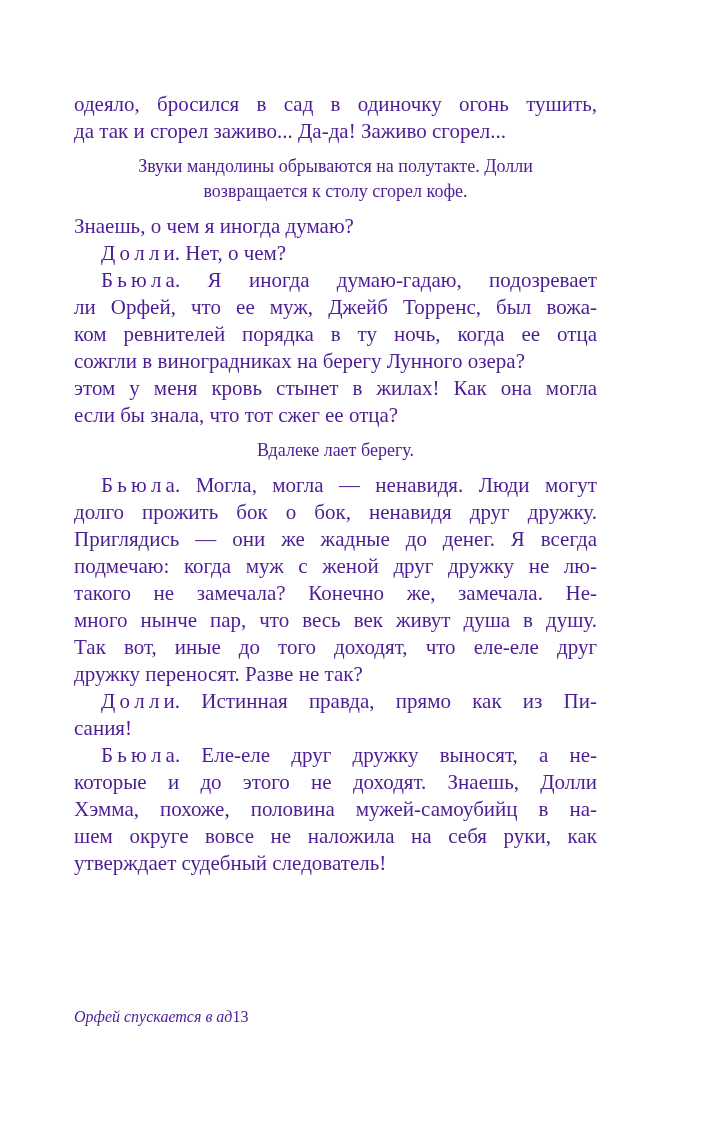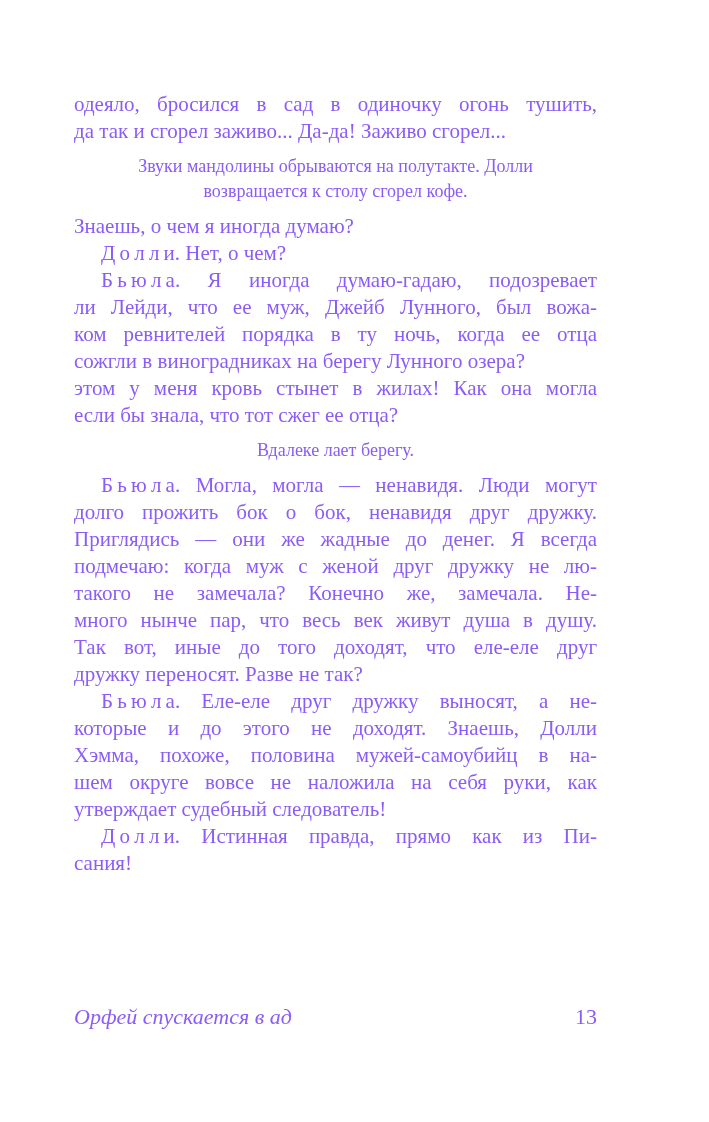--- a/index.html
+++ b/index.html
@@ -3,21 +3,21 @@
 <meta charset="utf-8">
 <style>
   html, body { margin: 0; padding: 0; background: #e8e8e8; }
   .page {
     position: relative;
     width: 709px;
     height: 1122px;
     margin: 0 auto;
     background: #ffffff;
     font-family: "Liberation Serif", "DejaVu Serif", serif;
-    color: #8b5cf6;
+    color: #4c1d95;
     overflow: hidden;
   }
   .text-block {
     position: absolute;
     left: 74px;
     top: 91px;
     width: 523px;
   }
   .para { margin: 0; }
   .para.body .line {
@@ -40,23 +40,23 @@
     font-size: 18px;
     line-height: 25px;
     text-align-last: center;
   }
   .footer {
     position: absolute;
     left: 74px;
     top: 1005px;
     width: 523px;
     display: flex;
-    justify-content: space-between;
+    justify-content: flex-start;
     align-items: baseline;
-    font-size: 22px;
+    font-size: 16px;
     line-height: 24px;
   }
   .footer .book-title { font-style: italic; }
   .footer .page-number { font-style: normal; }
 </style>
 </head>
 <body>
 
 <div class="page">
   <div class="text-block">
@@ -69,21 +69,21 @@
         <div class="line last">возвращается к столу сгорел кофе.</div>
       </div>
       <div class="para body">
         <div class="line last">Знаешь, о чем я иногда думаю?</div>
       </div>
       <div class="para body">
         <div class="line last first-indent">Д о л л и. Нет, о чем?</div>
       </div>
       <div class="para body">
         <div class="line first-indent">Б ь ю л а. Я иногда думаю-гадаю, подозревает</div>
-        <div class="line">ли Лейди, что ее муж, Джейб Лунного, был вожа-</div>
+        <div class="line">ли Орфей, что ее муж, Джейб Торренс, был вожа-</div>
         <div class="line">ком ревнителей порядка в ту ночь, когда ее отца</div>
         <div class="line last">сожгли в виноградниках на берегу Лунного озера?</div>
       </div>
       <div class="para body">
         <div class="line">этом у меня кровь стынет в жилах! Как она могла</div>
         <div class="line last">если бы знала, что тот сжег ее отца?</div>
       </div>
       <div class="para stage">
         <div class="line last">Вдалеке лает берегу.</div>
       </div>
@@ -91,28 +91,28 @@
         <div class="line first-indent">Б ь ю л а. Могла, могла — ненавидя. Люди могут</div>
         <div class="line">долго прожить бок о бок, ненавидя друг дружку.</div>
         <div class="line">Приглядись — они же жадные до денег. Я всегда</div>
         <div class="line">подмечаю: когда муж с женой друг дружку не лю-</div>
         <div class="line">такого не замечала? Конечно же, замечала. Не-</div>
         <div class="line">много нынче пар, что весь век живут душа в душу.</div>
         <div class="line">Так вот, иные до того доходят, что еле-еле друг</div>
         <div class="line last">дружку переносят. Разве не так?</div>
       </div>
       <div class="para body">
+        <div class="line first-indent">Д о л л и. Истинная правда, прямо как из Пи-</div>
+        <div class="line last">сания!</div>
+      </div>
+      <div class="para body">
         <div class="line first-indent">Б ь ю л а. Еле-еле друг дружку выносят, а не-</div>
         <div class="line">которые и до этого не доходят. Знаешь, Долли</div>
         <div class="line">Хэмма, похоже, половина мужей-самоубийц в на-</div>
         <div class="line">шем округе вовсе не наложила на себя руки, как</div>
         <div class="line last">утверждает судебный следователь!</div>
-      </div>
-      <div class="para body">
-        <div class="line first-indent">Д о л л и. Истинная правда, прямо как из Пи-</div>
-        <div class="line last">сания!</div>
       </div>
     </div>
   <div class="footer">
     <span class="book-title">Орфей спускается в ад</span>
     <span class="page-number">13</span>
   </div>
 </div>
 
 </body></html>

